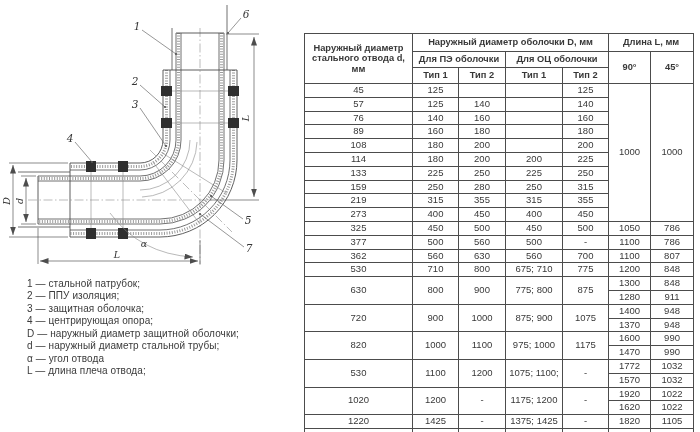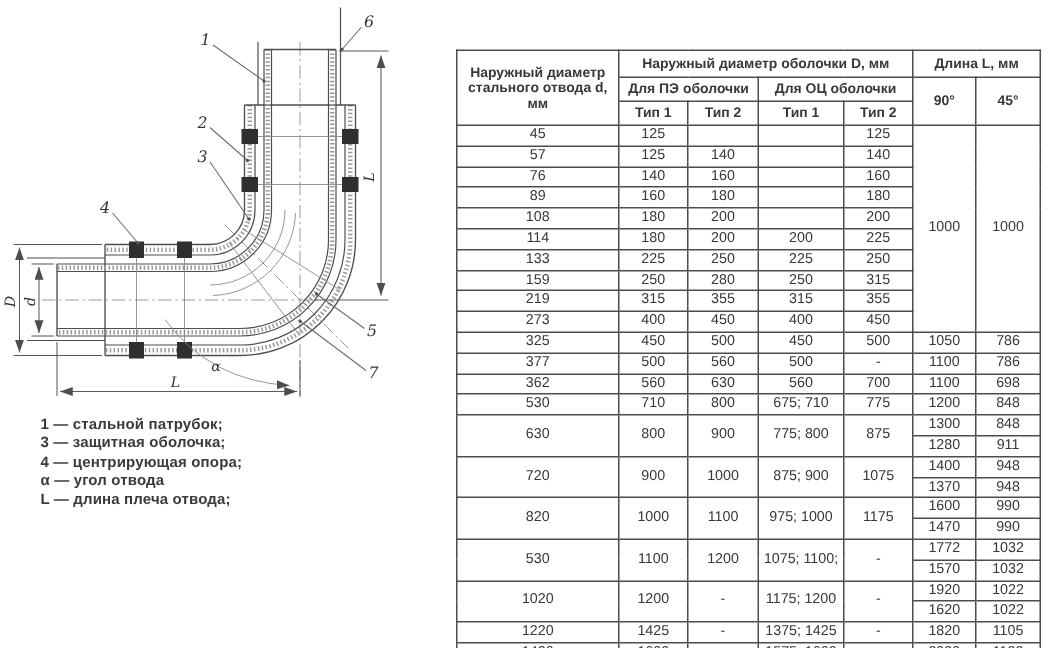--- a/index.html
+++ b/index.html
@@ -11,21 +11,21 @@
   .ln2{stroke:#4d4d4d;stroke-width:0.8;fill:none;}
   .hatch{stroke:#9a9a9a;stroke-width:3;fill:none;stroke-dasharray:1 1.6;}
   .thin{stroke:#8a8a8a;stroke-width:0.6;fill:none;}
   .axis{stroke:#8f8f8f;stroke-width:0.6;fill:none;stroke-dasharray:9 2.5 1.5 2.5;}
   .dim{stroke:#5a5a5a;stroke-width:0.7;fill:none;}
   .leader{stroke:#6a6a6a;stroke-width:0.7;fill:none;}
   .sup{fill:#2f2f2f;stroke:none;}
   .dgtxt{font-family:"DejaVu Serif",serif;font-style:italic;font-size:10.5px;fill:#333;}
   .dimtxt{font-family:"DejaVu Serif",serif;font-style:italic;font-size:9.5px;fill:#333;}
   
-  .legend{position:absolute;left:27px;top:278px;width:275px;font-size:10px;font-weight:bold;
+  .legend{position:absolute;left:27px;top:278px;width:275px;font-size:10px;font-weight:normal;
           color:#3a3a3a;line-height:12.45px;letter-spacing:0.1px;}
   .legend-line{white-space:nowrap;}
   
   .table-area{position:absolute;left:304px;top:2px;width:392px;margin-top:31px;}
   table.dims{border-collapse:collapse;table-layout:fixed;width:389px;color:#383838;
              border:1.5px solid #474747;}
   table.dims th,table.dims td{border:1px solid #4c4c4c;text-align:center;vertical-align:middle;
              padding:0 1px;overflow:hidden;}
   table.dims th{font-weight:bold;font-size:9.3px;line-height:10.6px;padding:1px 1px;}
   table.dims td{font-size:9.5px;line-height:12.8px;font-weight:normal;}
@@ -153,22 +153,25 @@
 
       <g>
         <path class="thin" d="M110,213 Q140,254 193,257" marker-end="url(#ar)"></path>
         <text class="dimtxt" x="144" y="247" text-anchor="middle">α</text>
       </g>
     </svg>
   </div>
 
   <div class="legend" id="legend">
       <div class="legend-line">1 — стальной патрубок;</div>
+      <div class="legend-line">2 — ППУ изоляция;</div>
       <div class="legend-line">3 — защитная оболочка;</div>
       <div class="legend-line">4 — центрирующая опора;</div>
+      <div class="legend-line">D — наружный диаметр защитной оболочки;</div>
+      <div class="legend-line">d — наружный диаметр стальной трубы;</div>
       <div class="legend-line">α — угол отвода</div>
       <div class="legend-line">L — длина плеча отвода;</div>
     </div>
 
   <div class="table-area">
     <table class="dims">
       <colgroup>
         <col style="width:108px">
           <col style="width:46px">
           <col style="width:47px">
@@ -287,21 +290,21 @@
             <td>1100</td>
             <td>786</td>
           </tr>
           <tr>
             <td>362</td>
             <td>560</td>
             <td>630</td>
             <td>560</td>
             <td>700</td>
             <td>1100</td>
-            <td>698</td>
+            <td>807</td>
           </tr>
           <tr>
             <td>530</td>
             <td>710</td>
             <td>800</td>
             <td>675; 710</td>
             <td>775</td>
             <td>1200</td>
             <td>848</td>
           </tr>

